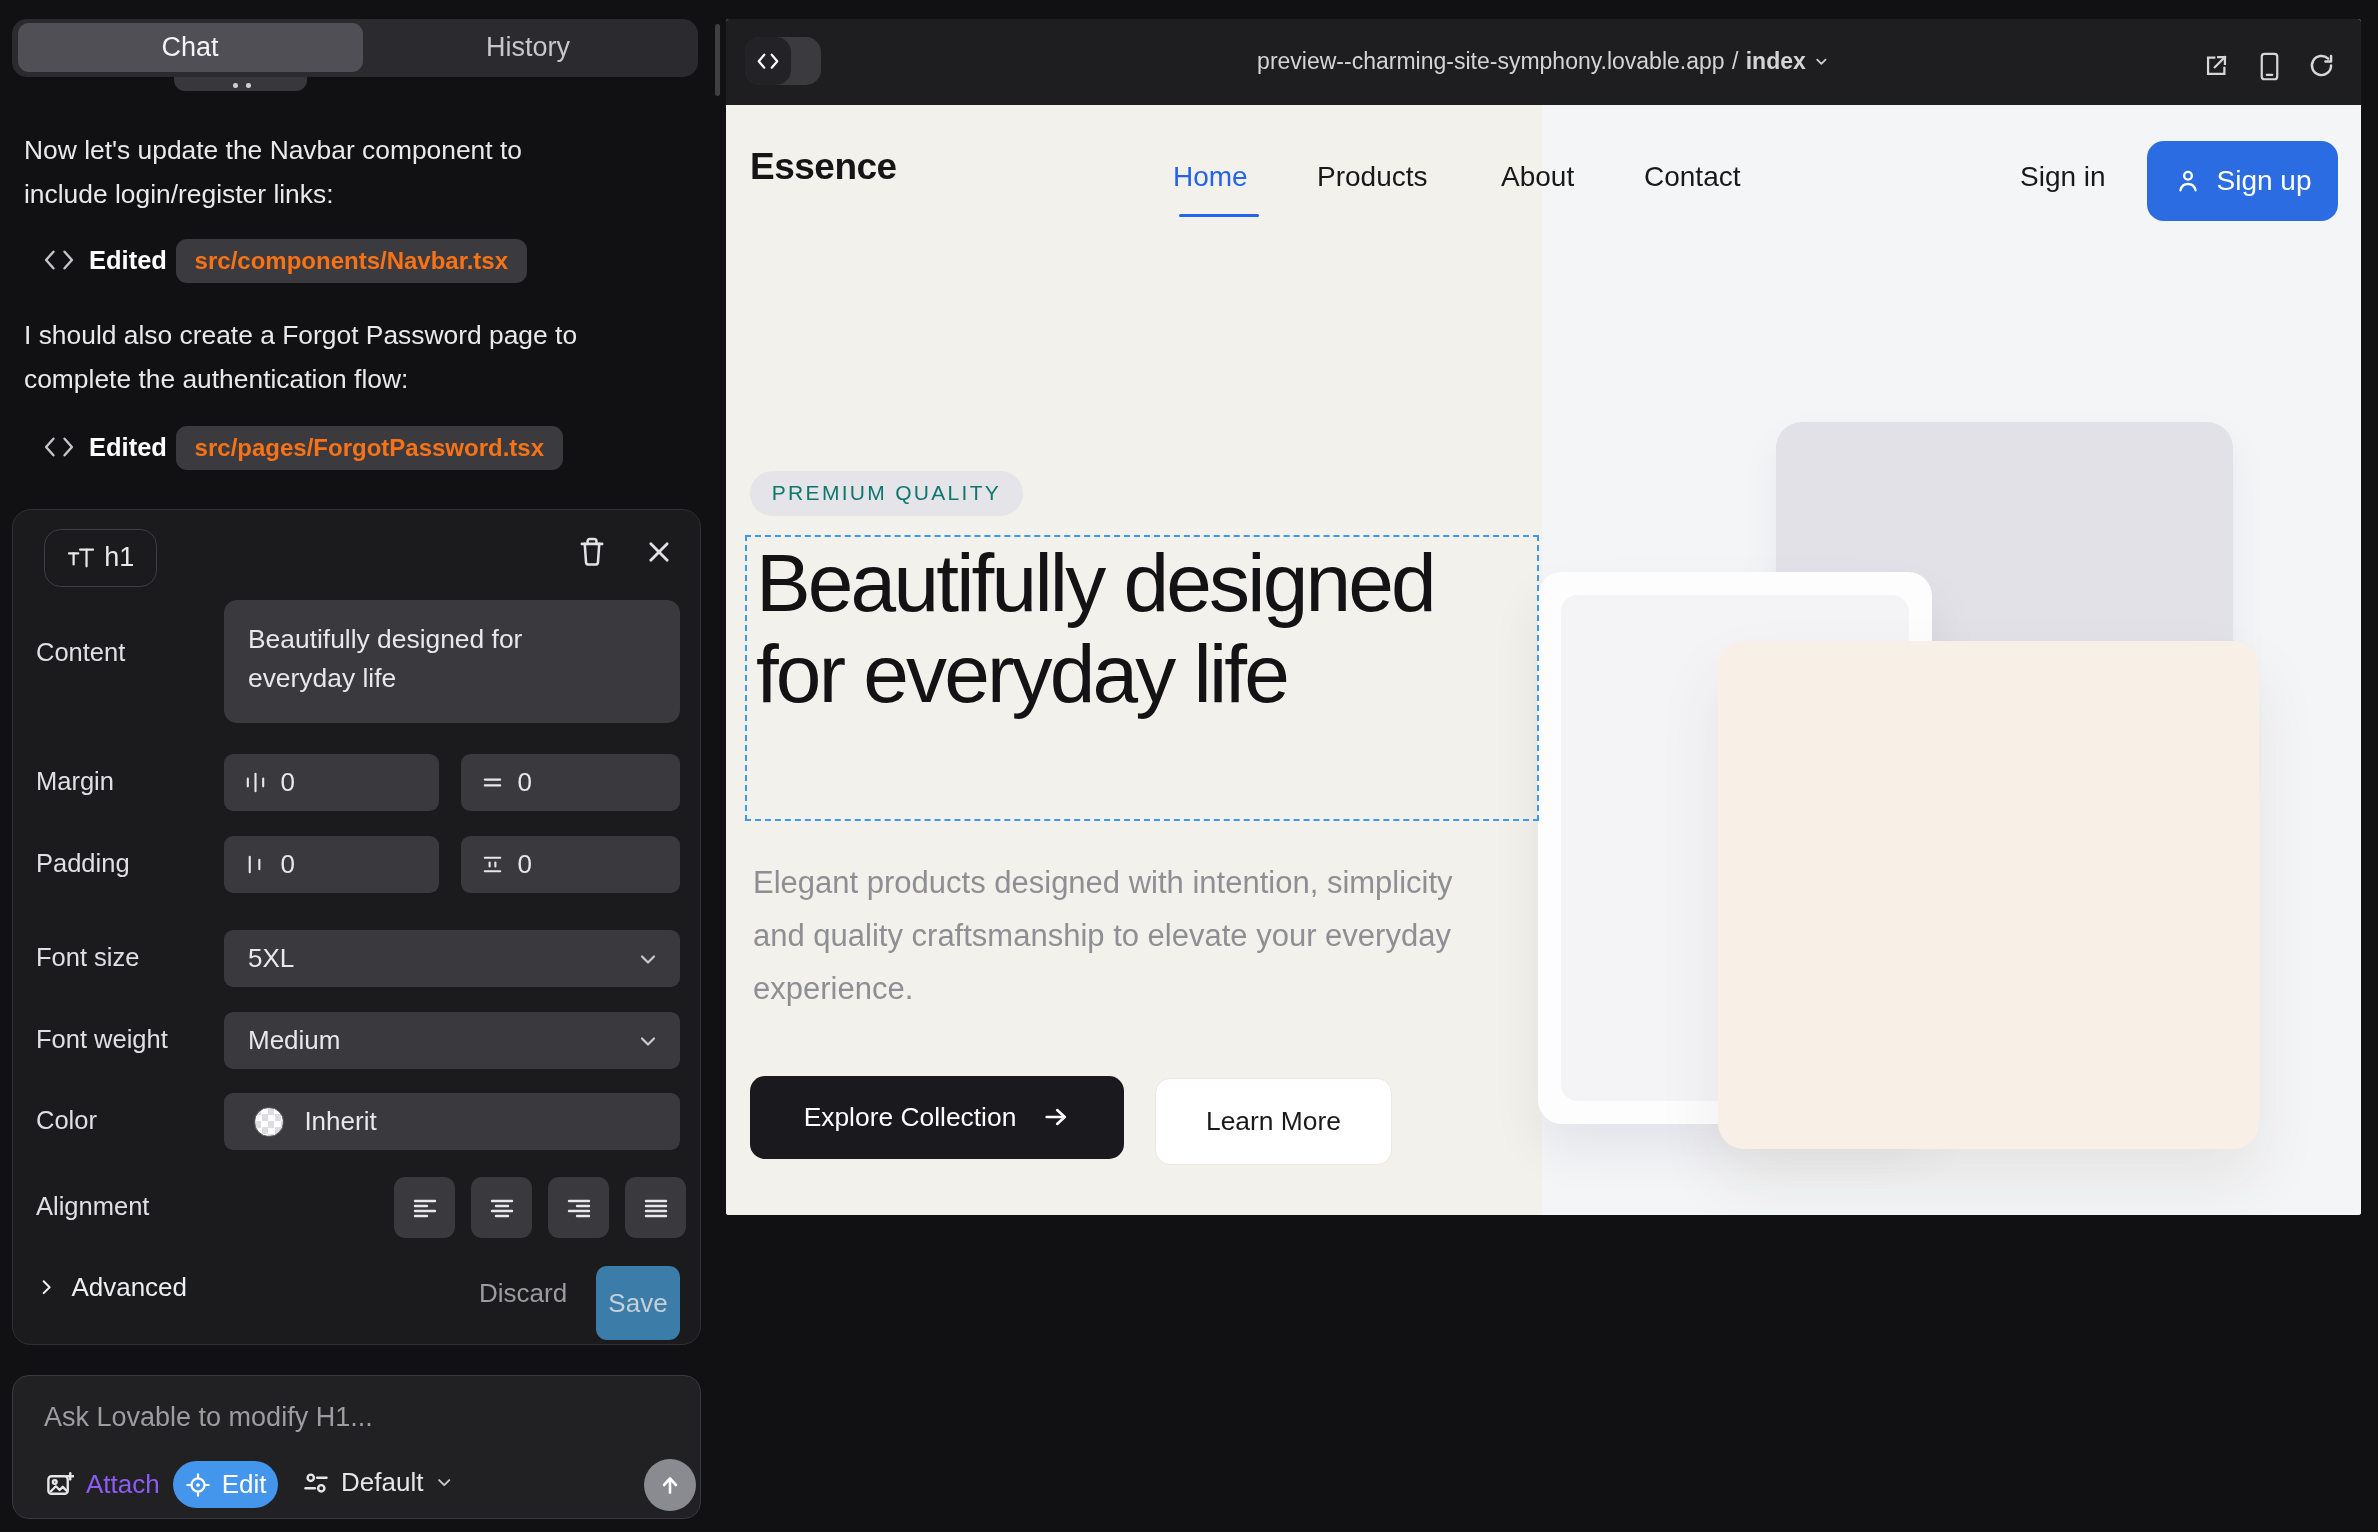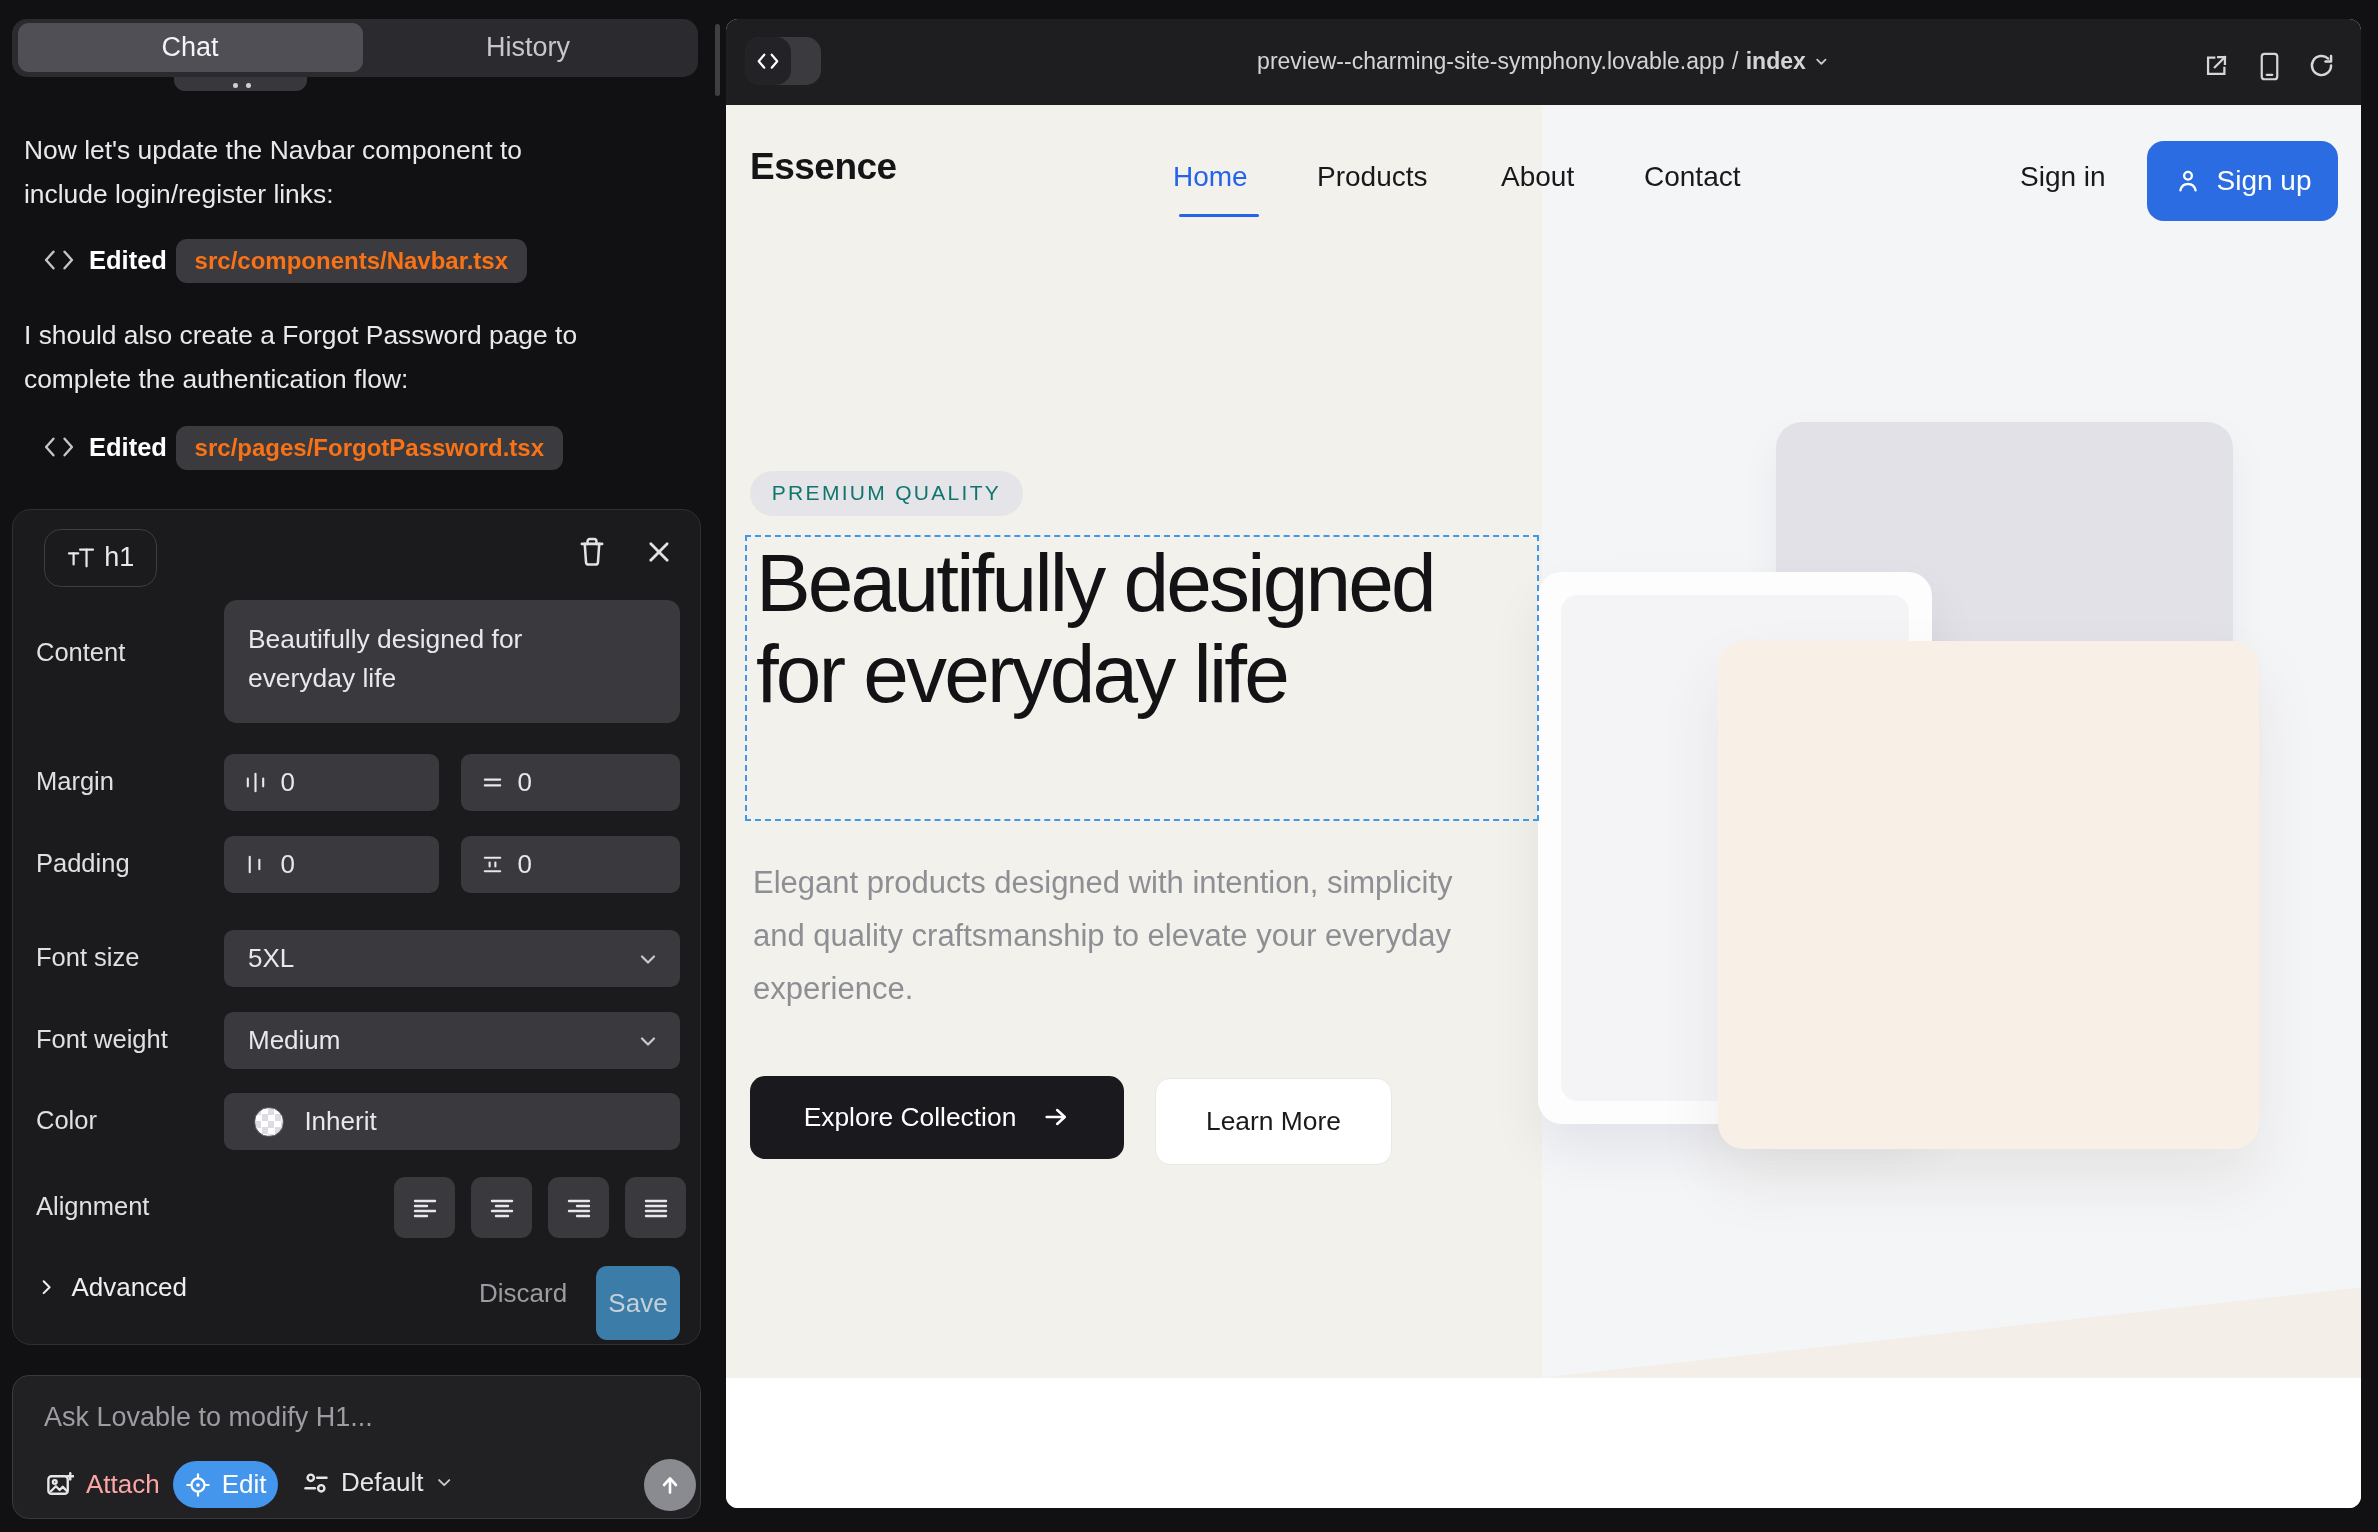--- a/index.html
+++ b/index.html
@@ -41,29 +41,29 @@
   #align-row .alignbtn { position:absolute; top:667px; width:61px; height:61px; background:#39393e; border-radius:11px;
                          display:flex; align-items:center; justify-content:center; }
   #advanced-row { left:23px; top:762px; display:flex; align-items:center; gap:15px; color:#eceef0; font-size:26px; }
   #discard-btn { left:466px; top:768px; color:#9b9ba1; font-size:26px; }
   #save-btn { left:583px; top:756px; width:84px; height:74px; background:#3c7ca8; border-radius:11px;
               display:flex; align-items:center; justify-content:center; color:#c3d0d8; font-size:26px; }
 
   
   #composer { left:12px; top:1375px; width:689px; height:144px; background:#212124; border:1.9px solid #393940; border-radius:16.7px; z-index:2; }
   #composer-placeholder { left:31px; top:26px; color:#9c9ca2; font-size:27px; }
-  #attach-btn { left:31px; top:93px; display:flex; align-items:center; gap:12px; color:#fca5a5; font-size:26px; }
+  #attach-btn { left:31px; top:93px; display:flex; align-items:center; gap:12px; color:#8b5cf6; font-size:26px; }
   #edit-btn { left:160px; top:85px; width:105px; height:47px; background:#4495ec; border-radius:24px;
               display:flex; align-items:center; justify-content:center; gap:9.3px; color:#fff; font-size:26px; }
   #mode-btn { left:289px; top:91px; display:flex; align-items:center; gap:11px; color:#e6e6e8; font-size:26px; }
   #send-btn { left:631px; top:83px; width:52px; height:52px; border-radius:50%; background:#8a8a91;
               display:flex; align-items:center; justify-content:center; }
 
   
-  #preview { left:726px; top:18.6px; width:1635px; height:1489px; border-radius:12px; overflow:hidden; background:#f4f5f7; }
+  #preview { left:726px; top:18.6px; width:1635px; height:1196px; border-radius:3px; overflow:hidden; background:#f4f5f7; }
   #chrome { left:0; top:0; width:1635px; height:86px; background:#1e1e21; }
   #code-toggle { left:18.6px; top:18.6px; width:76px; height:48px; background:#3a3a3f; border-radius:15px; }
   #code-toggle .seg { position:absolute; left:0; top:0; width:46px; height:48px; background:#232327; border-radius:15px;
                       display:flex; align-items:center; justify-content:center; }
   #url-bar { left:0; top:0; width:1635px; height:86px; display:flex; align-items:center; justify-content:center; gap:7.4px;
              color:#d4d4d7; font-size:23px; }
   .chrome-ic { position:absolute; top:33px; display:flex; }
 
   #site { left:0; top:86px; width:1635px; height:1416px; }
   #bg-cream { left:0; top:0; width:816px; height:1273px; background:#f3f1eb; }

